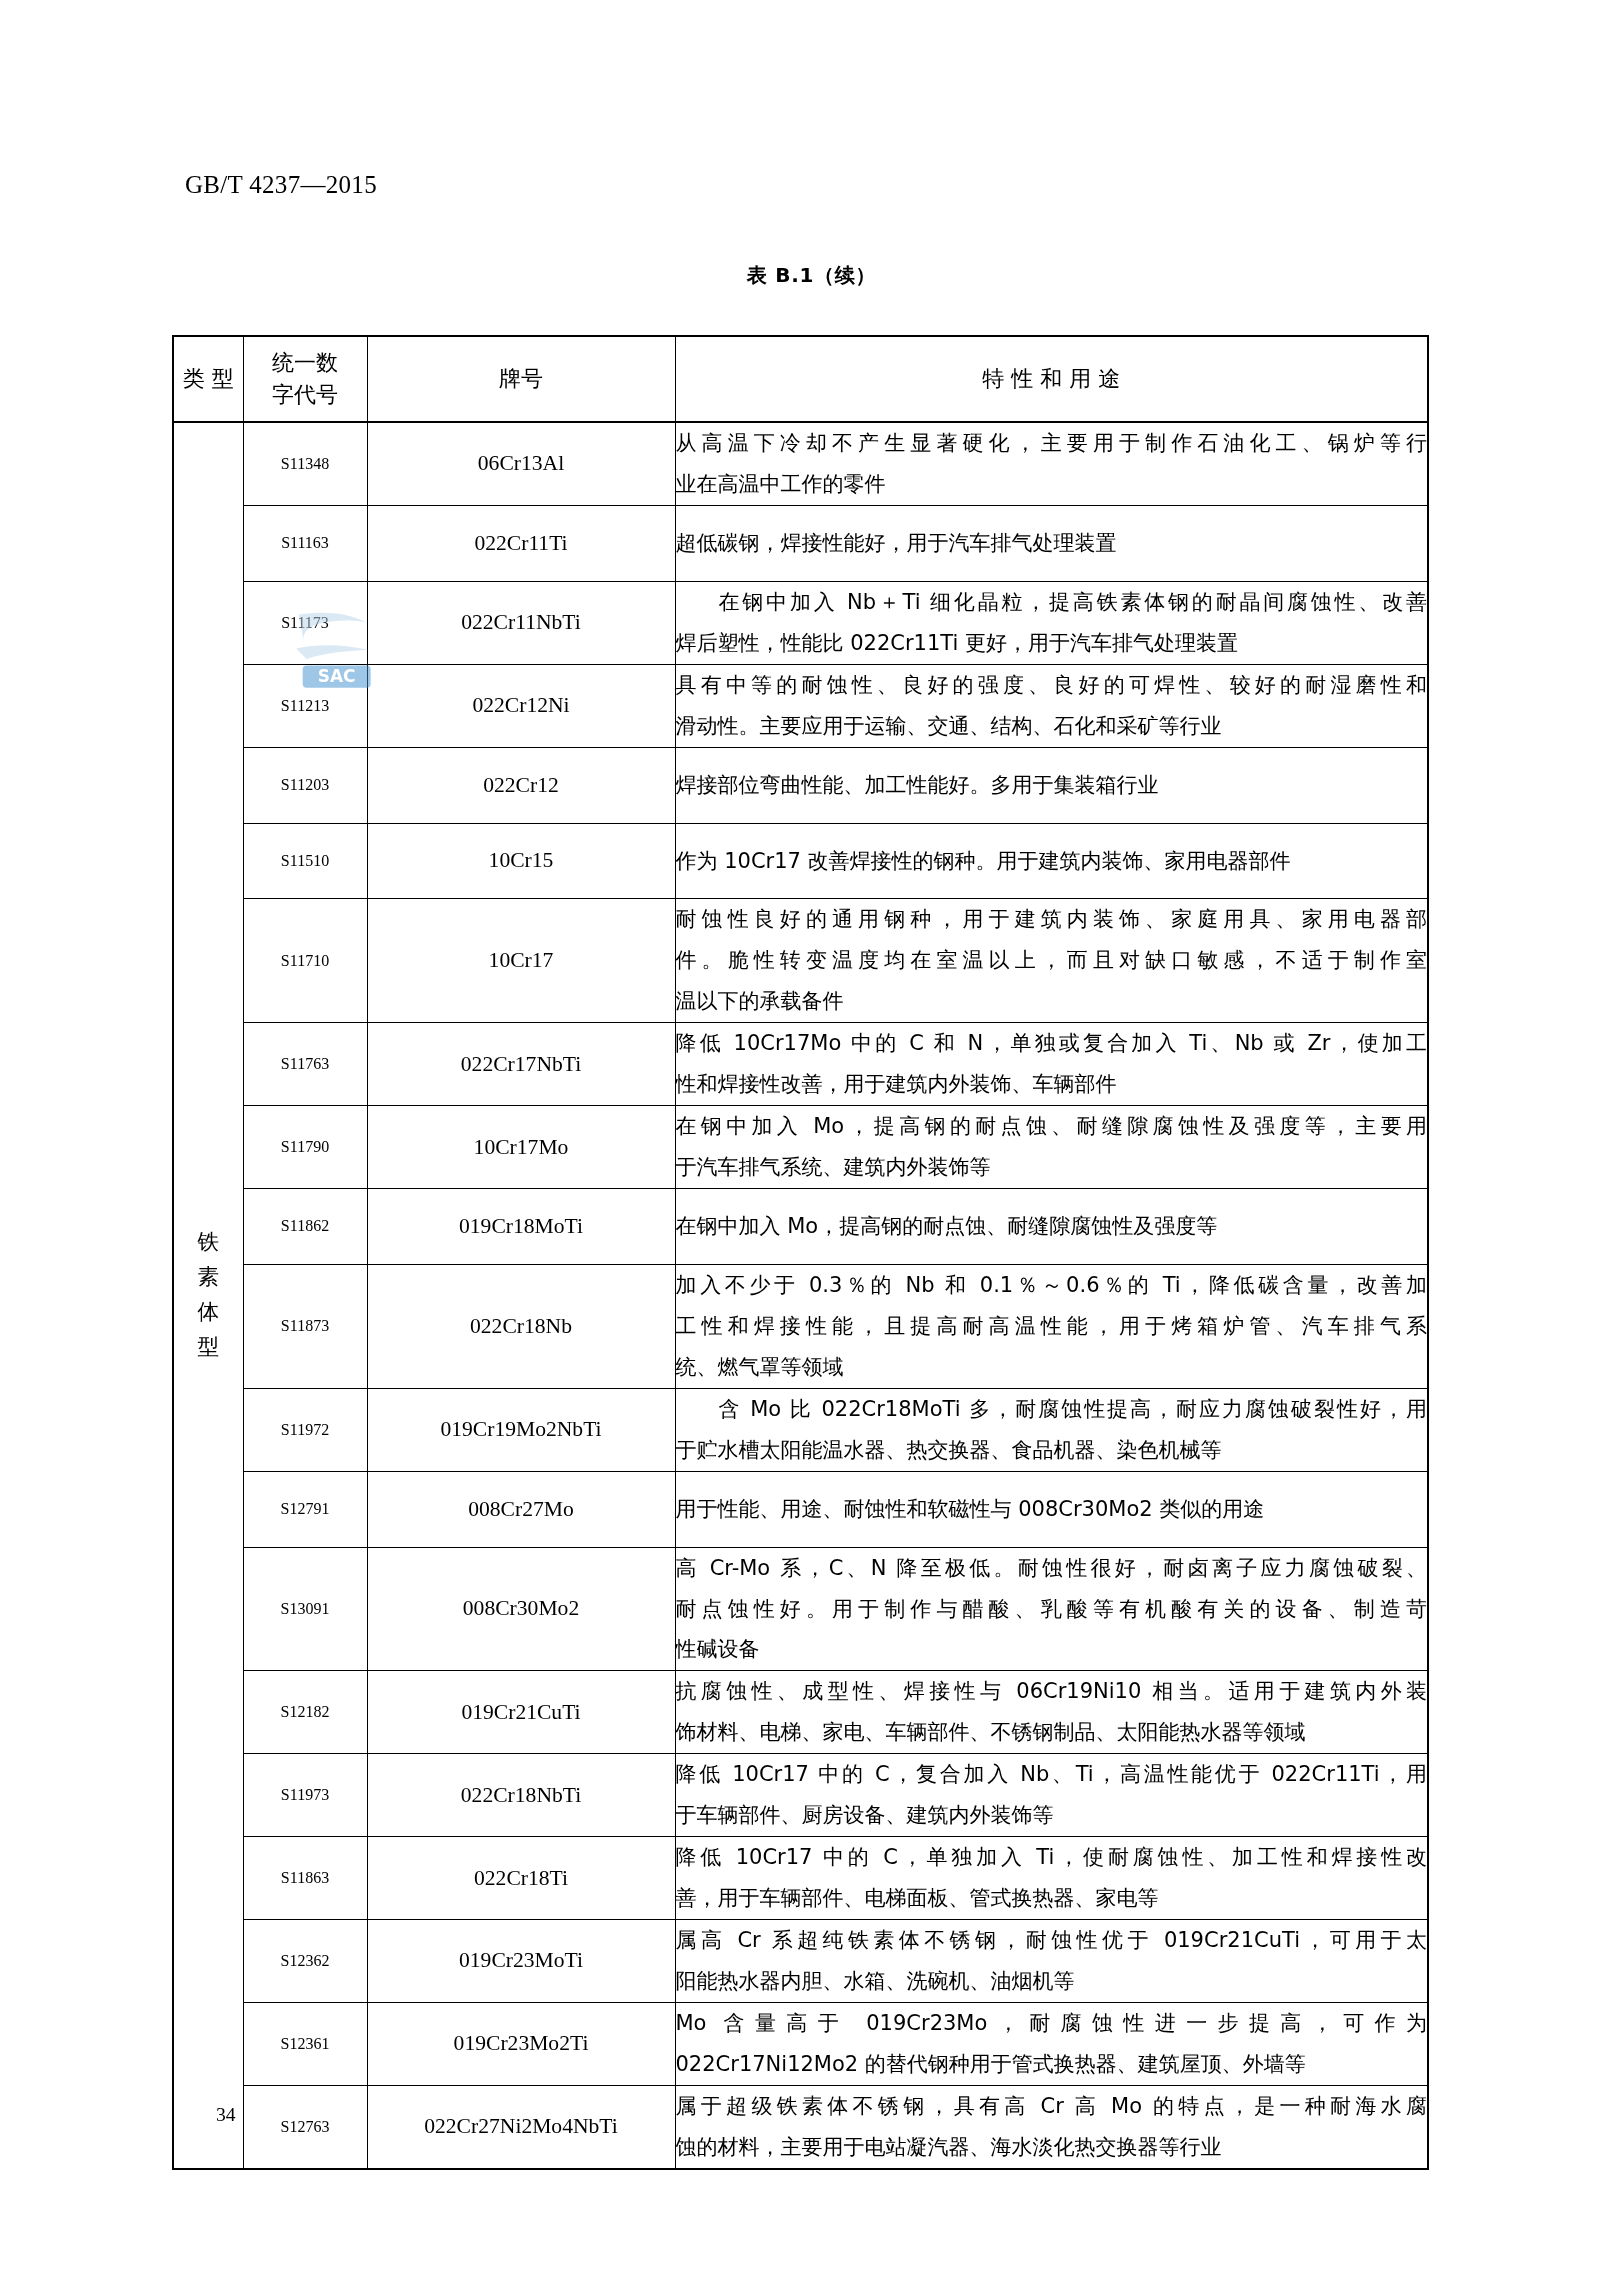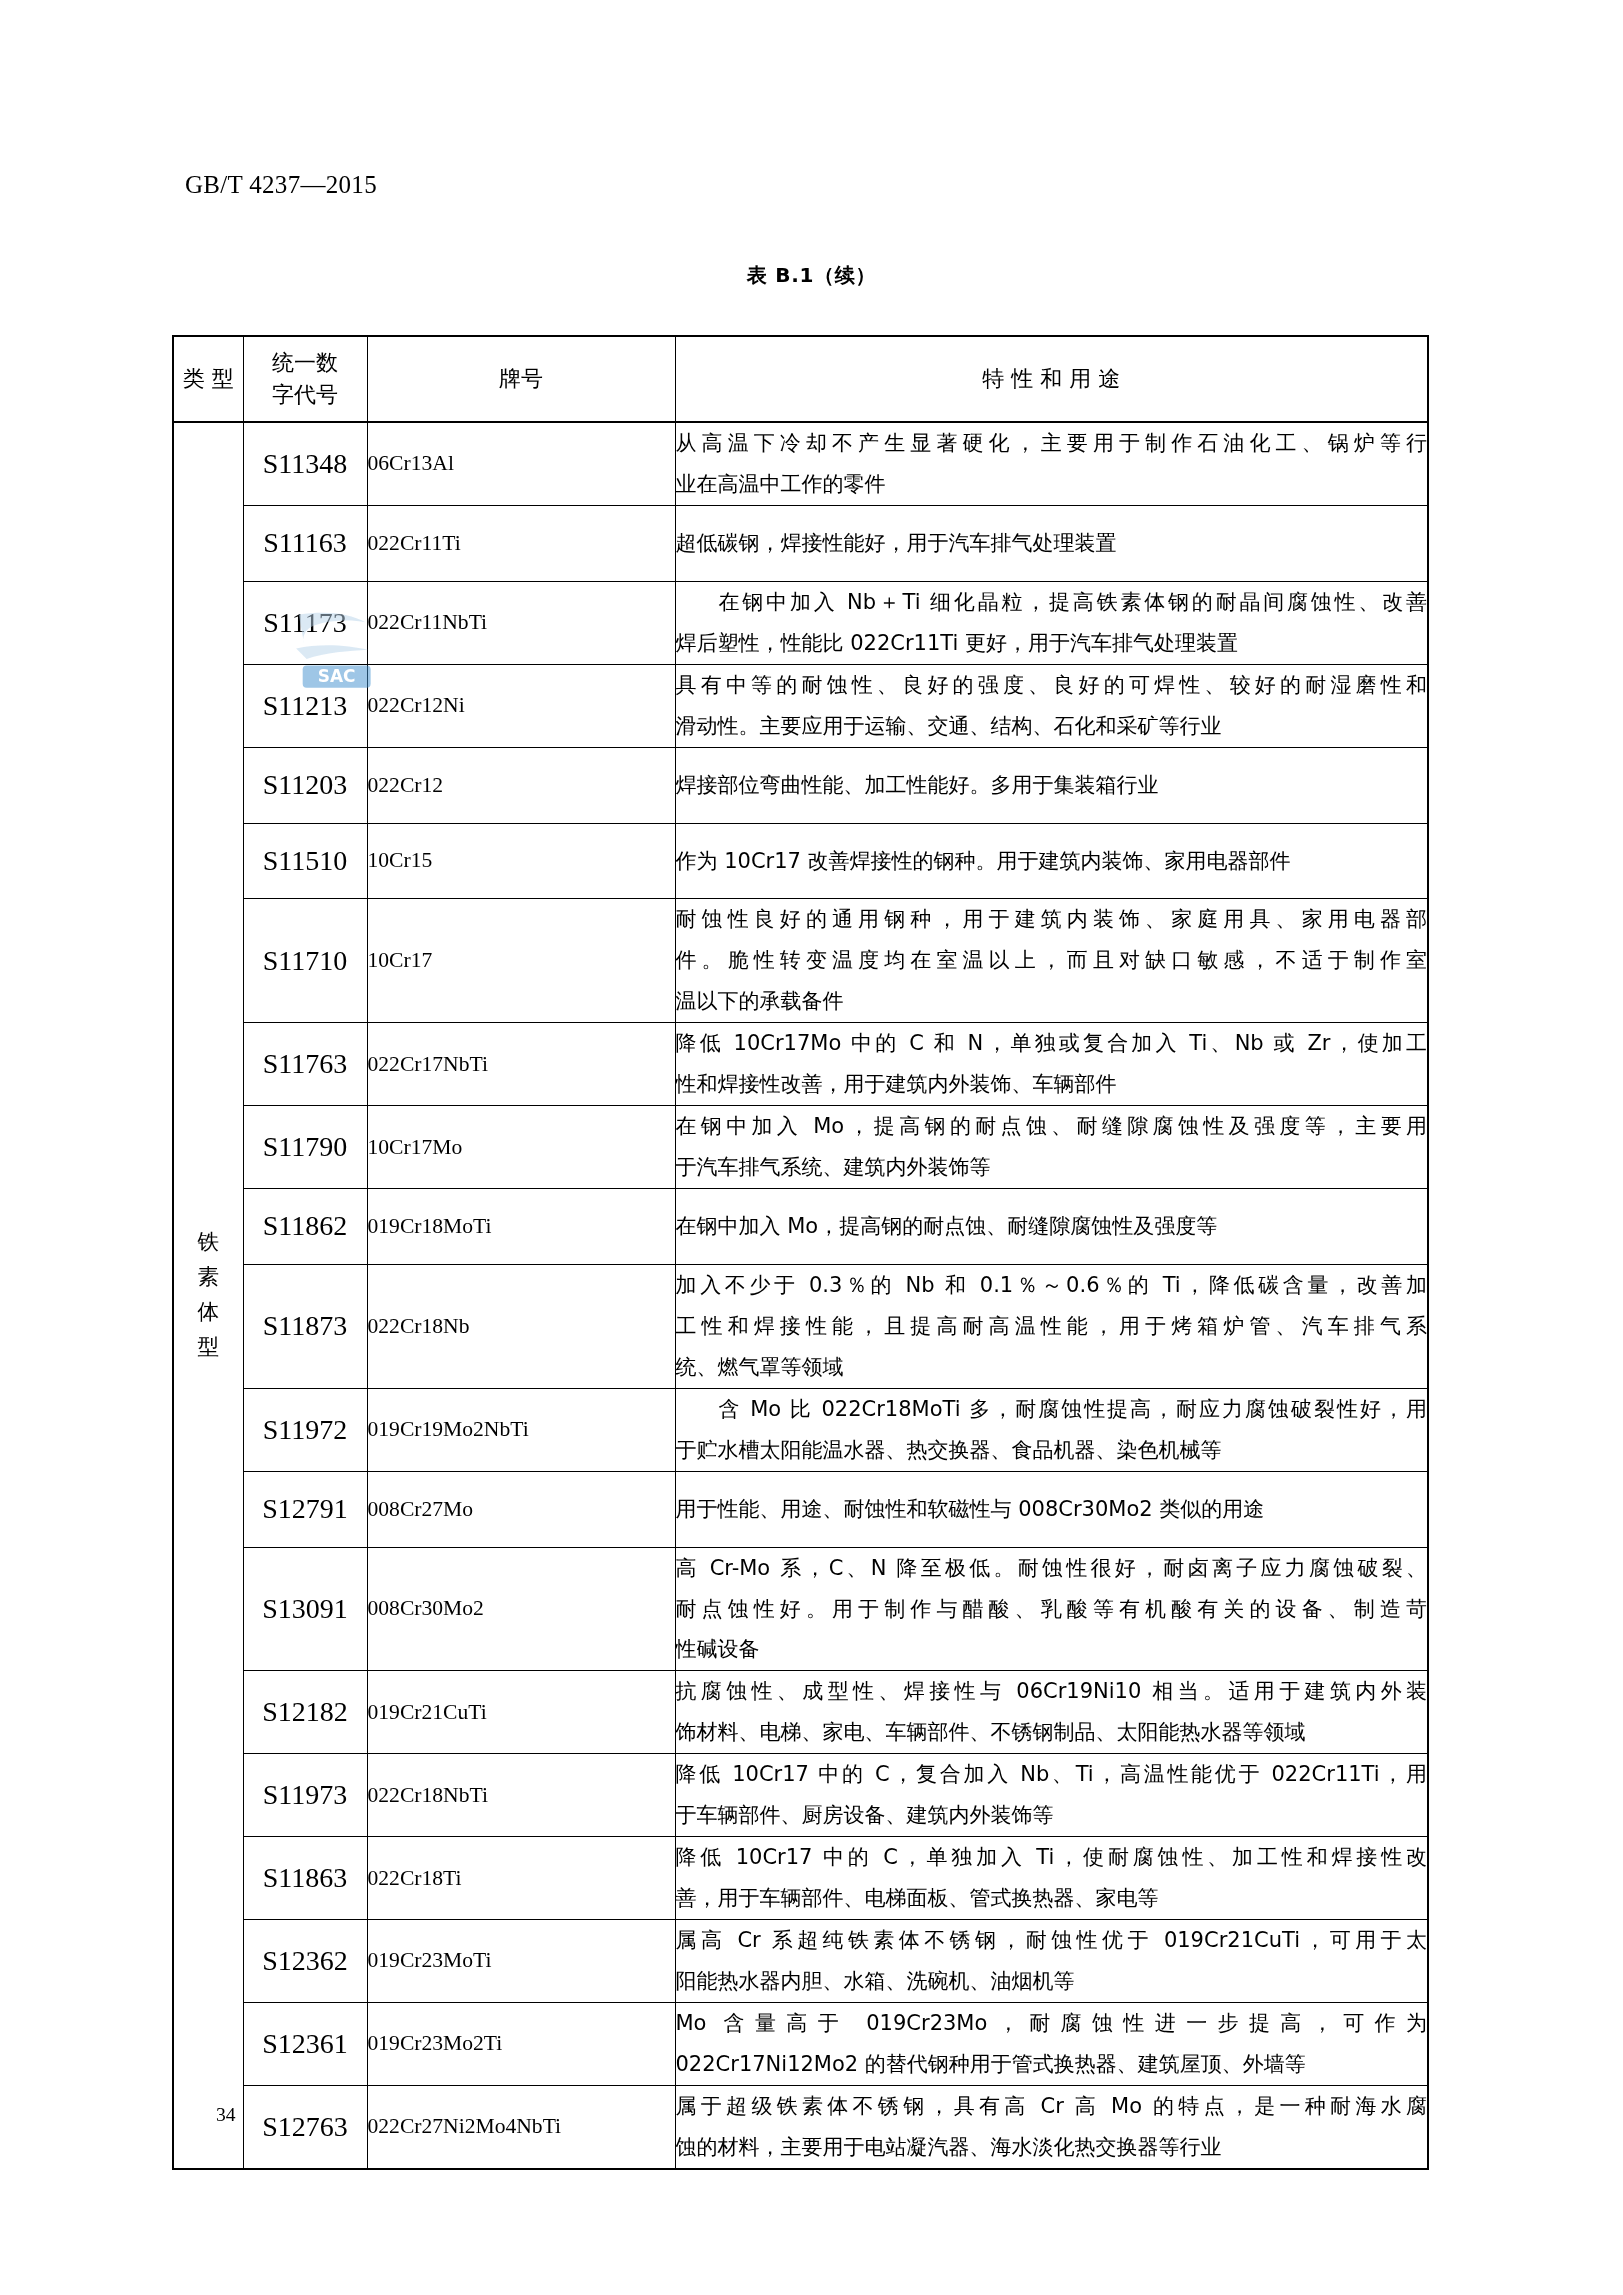--- a/index.html
+++ b/index.html
@@ -106,25 +106,25 @@
   .vert-text {
     display: inline-block;
     line-height: 1.62;
     letter-spacing: 0;
   }
   .vert-text span { display: block; }
 
   
   td.code-cell {
     text-align: center;
-    font-size: 28px;
+    font-size: 16px;
     font-family: "Liberation Serif", "DejaVu Serif", serif;
   }
   td.grade-cell {
-    text-align: left;
+    text-align: center;
     padding-left: 13px;
     font-size: 21.6px;
     font-family: "Liberation Serif", "DejaVu Serif", serif;
   }
 
   
   td.desc-cell {
     text-align: left;
     padding: 10.5px 14.4px 10.5px 14.4px;
     font-size: 21px;

